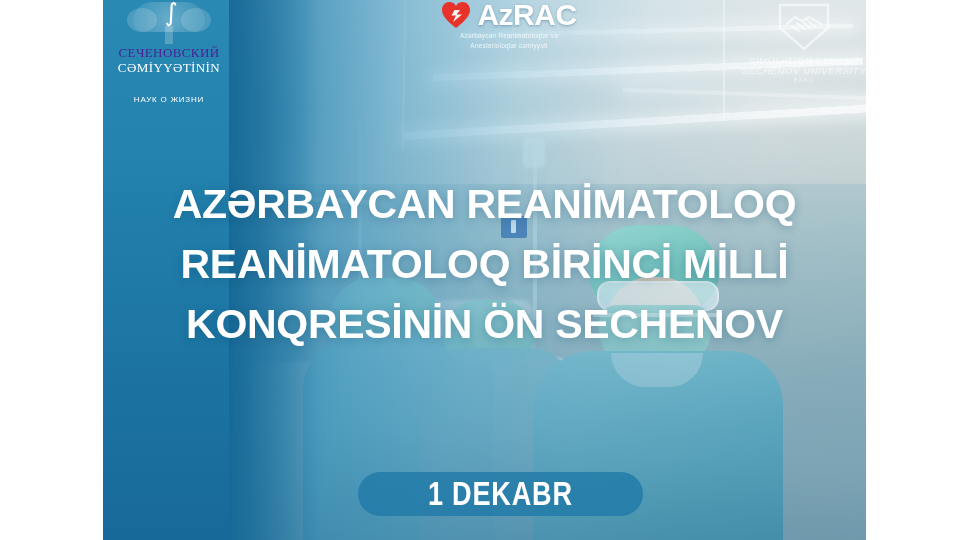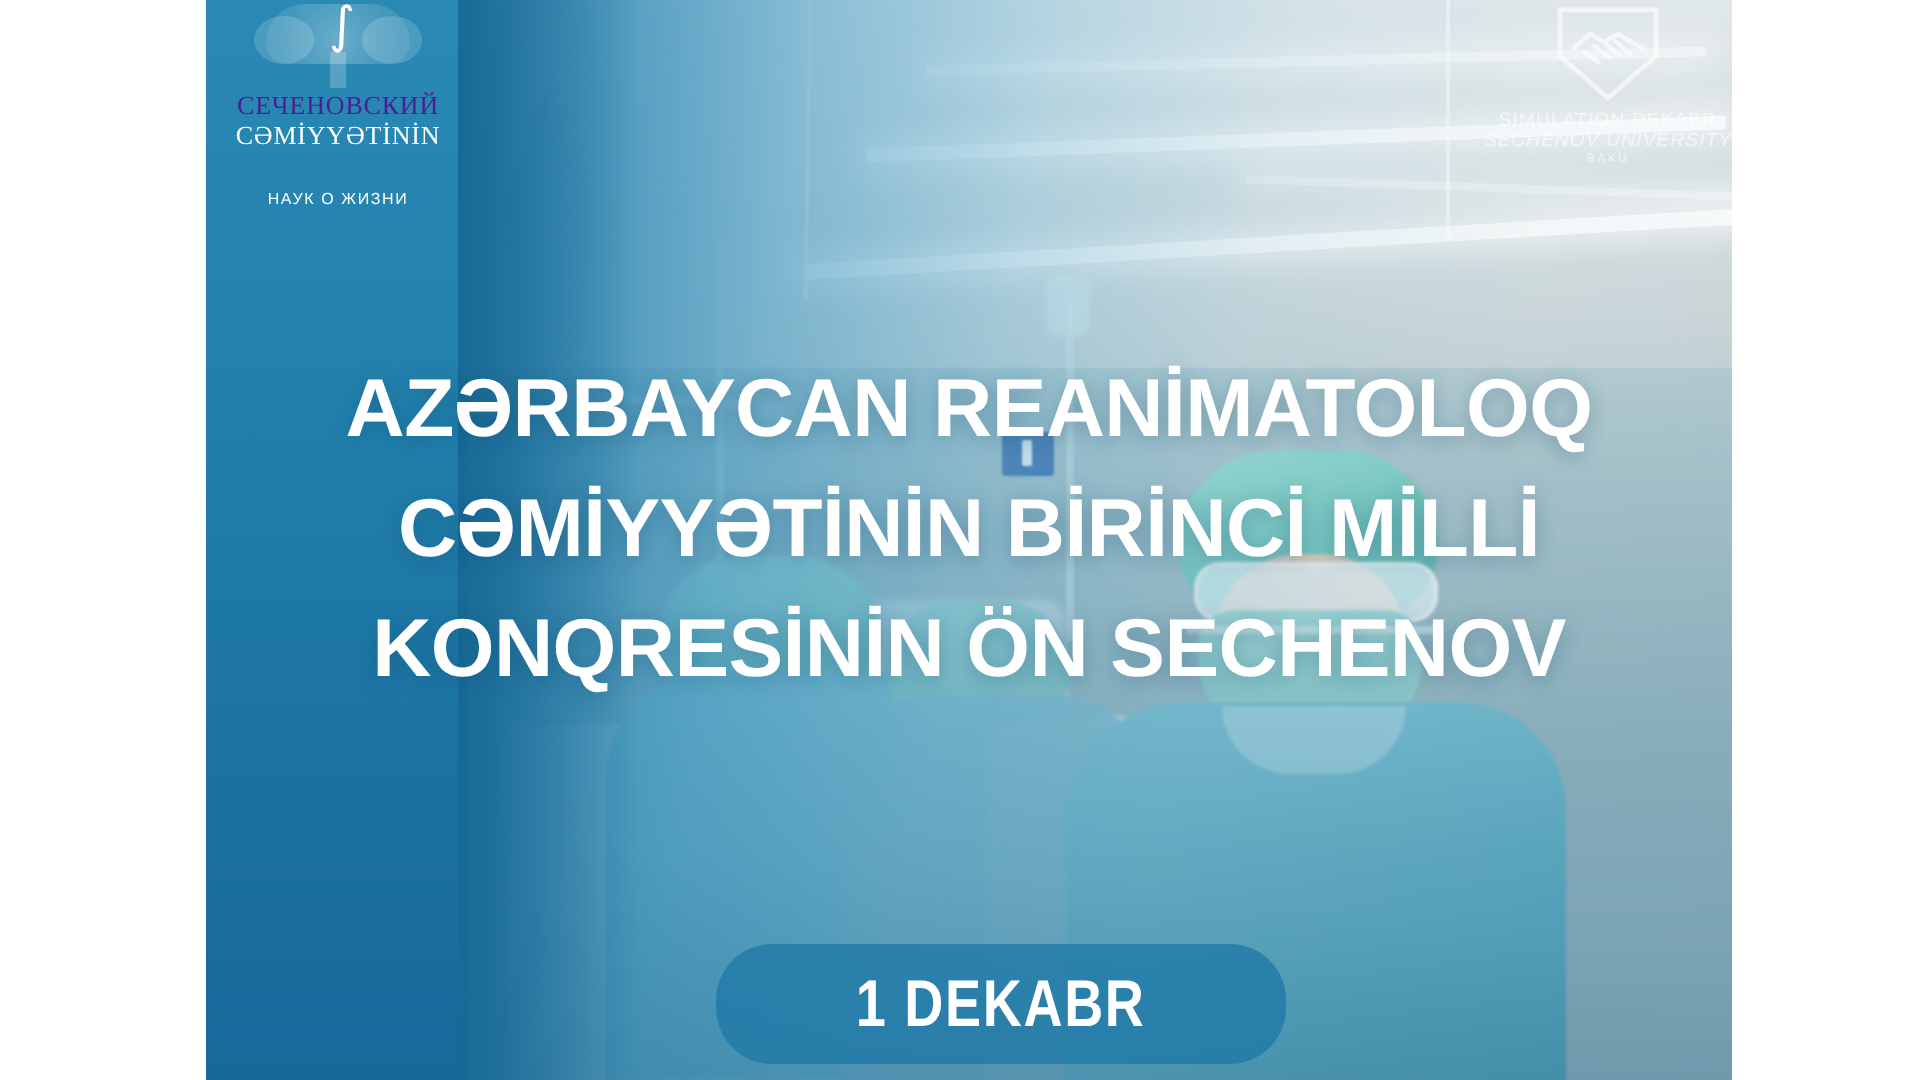--- a/index.html
+++ b/index.html
@@ -195,21 +195,21 @@
   .headline{
     position:absolute;left:0;top:174px;width:763px;text-align:center;
     color:#ffffff;font-weight:700;font-size:41px;line-height:60px;letter-spacing:-.3px;
     font-family:"Liberation Sans",sans-serif;
     text-shadow:0 2px 10px rgba(12,70,105,.32);
   }
   .headline .hl{display:block;white-space:nowrap;}
 
   
   .date-badge{
-    position:absolute;left:255px;top:472px;width:285px;height:60px;
+    position:absolute;left:255px;top:472px;width:285px;height:44px;
     border-radius:28px;background:rgba(29,121,166,.78);
     display:flex;align-items:center;justify-content:center;
   }
   .date-badge span{
     color:#ffffff;font-size:33px;font-weight:700;letter-spacing:1px;line-height:34px;
     font-family:"Liberation Sans Narrow","Liberation Sans",sans-serif;
     transform:scaleX(.82);transform-origin:center;
   }
 </style>
 </head>
@@ -273,39 +273,52 @@
         <div class="tree">
           <div class="canopy"></div>
           <div class="trunk"></div>
           <div class="dna">∫</div>
         </div>
         <div class="sech-t1">СЕЧЕНОВСКИЙ</div>
         <div class="sech-t2">CƏMİYYƏTİNİN</div>
         <div class="sech-t3">НАУК О ЖИЗНИ</div>
       </div>
 
+      <div class="logo-azrac">
+        <div class="azrac-row">
+          <div class="heart">
+            <svg width="30" height="28" viewBox="0 0 30 28" aria-hidden="true">
+              <path d="M15 27 C5 19.5 1 14 1 9 C1 4.2 4.4 1 8.4 1 C11.3 1 13.6 2.6 15 5 C16.4 2.6 18.7 1 21.6 1 C25.6 1 29 4.2 29 9 C29 14 25 19.5 15 27 Z" fill="#e8332a"></path>
+              <path d="M13.5 9 L19 9 L15.5 13.5 L21 13.5 L12 21 L15 14.5 L10.5 14.5 Z" fill="#ffffff" opacity="0.95"></path>
+            </svg>
+          </div>
+          <div class="azrac-word">AzRAC</div>
+        </div>
+        <div class="azrac-sub">Azərbaycan Reanimatoloqlar və</div>
+        <div class="azrac-sub">Anesterioloqlar cəmiyyəti</div>
+      </div>
 
       <div class="logo-sim">
         <div class="shield">
           <svg width="58" height="50" viewBox="0 0 58 50" aria-hidden="true">
             <path d="M5 3 H53 V26 L29 47 L5 26 Z" fill="none" stroke="#ffffff" stroke-width="2.4"></path>
             <path d="M12 22 L20 15 L27 19 L34 15 L46 22" fill="none" stroke="#ffffff" stroke-width="2.2" stroke-linecap="round"></path>
             <path d="M17 24 L24 29 M22 21 L30 27 M27 19 L35 26 M32 18 L40 25" stroke="#ffffff" stroke-width="2" stroke-linecap="round"></path>
           </svg>
         </div>
         <div class="sim-t1">SIMULATION DEKABR</div>
         <div class="sim-t2">SECHENOV UNIVERSITY</div>
         <div class="sim-t3">BAKU</div>
       </div>
 
     </div>
 
     <div class="headline">
       <span class="hl">AZƏRBAYCAN REANİMATOLOQ</span>
-      <span class="hl">CƏMİYYƏTİNİN BİRİNCİ MİLLİ</span>
+      <span class="hl">REANİMATOLOQ BİRİNCİ MİLLİ</span>
       <span class="hl">KONQRESİNİN ÖN SECHENOV</span>
     </div>
 
     <div class="date-badge">
       <span>1 DEKABR</span>
     </div>
 
   </div>
 </div>
 

